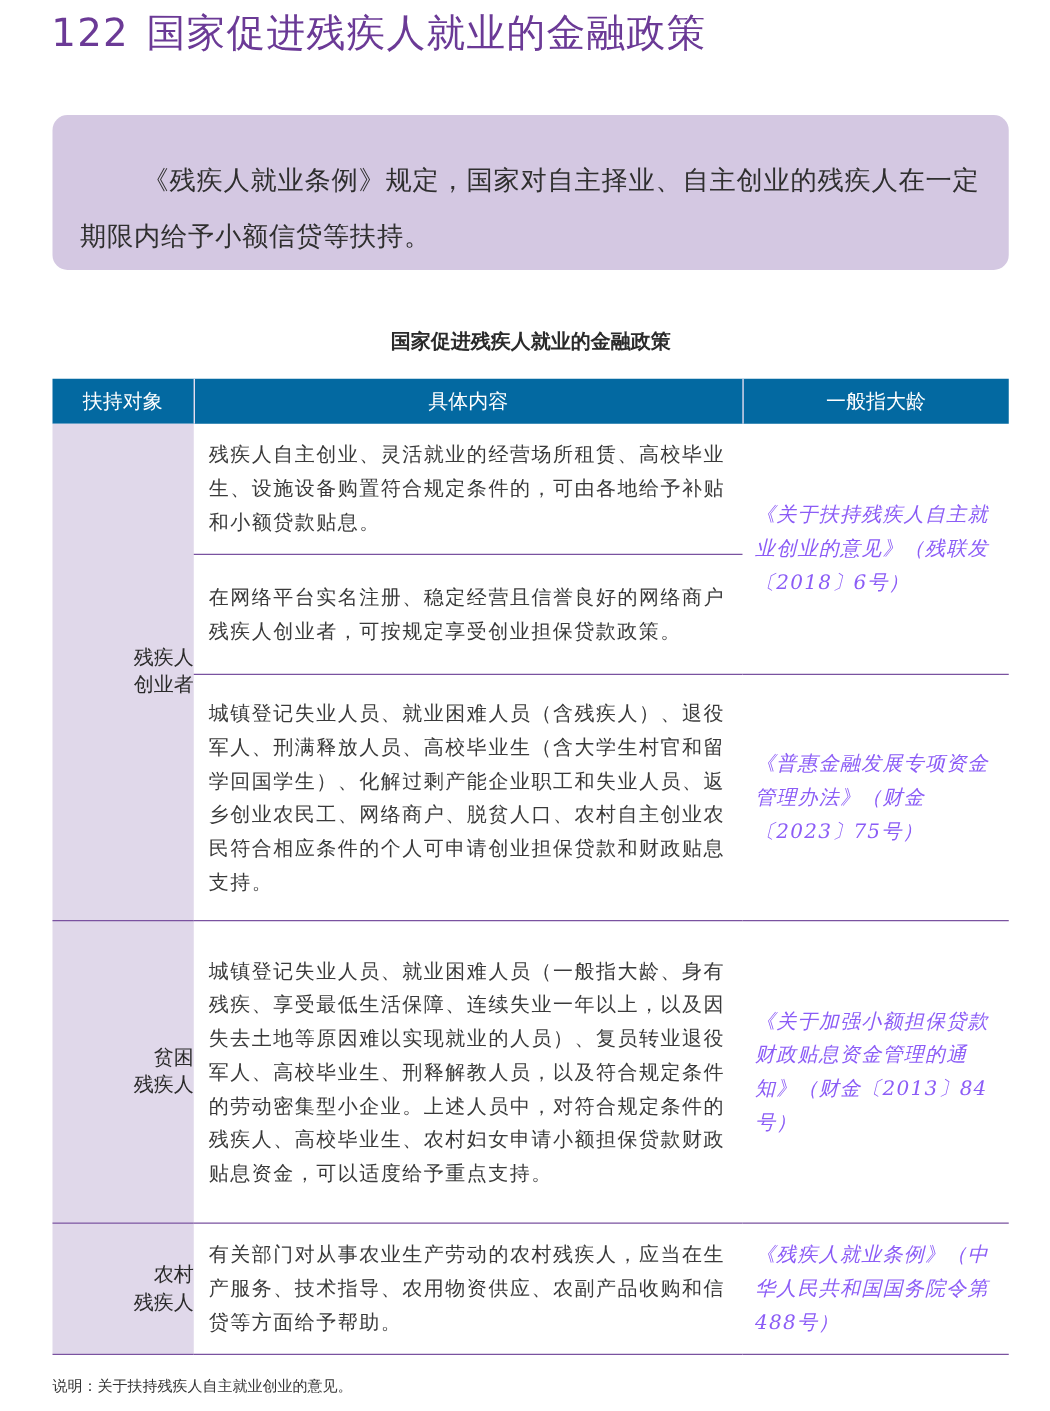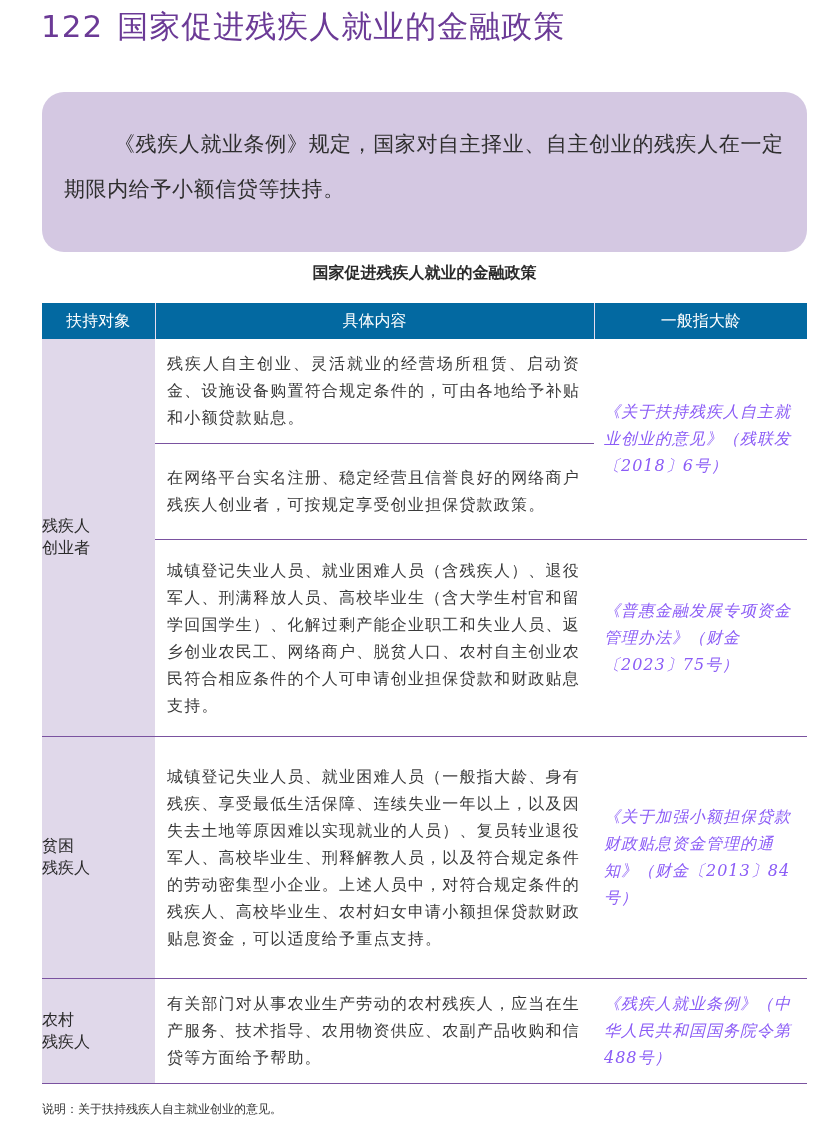--- a/index.html
+++ b/index.html
@@ -7,22 +7,22 @@
       width: 840px; height: 1129px; background: #ffffff; position: relative; overflow: hidden;
       font-family: "DejaVu Sans", "Liberation Sans", sans-serif; color: #2a2a2a;
     }
     .page-title {
       position: absolute; left: 41px; top: 6px; margin: 0;
       font-size: 31px; font-weight: normal; color: #6b3a96; letter-spacing: 1px;
       font-family: "DejaVu Sans", sans-serif; white-space: nowrap;
     }
     .page-title .num { margin-right: 14px; }
     .intro-box {
-      position: absolute; left: 42px; top: 92px; width: 765px; height: 160px;
-      background: #d4c8e2; border-radius: 22px; box-sizing: border-box;
+      position: absolute; left: 42px; top: 92px; width: 765px; height: 124px;
+      background: #d4c8e2; border-radius: 12px; box-sizing: border-box;
       padding: 30px 22px 0 22px;
     }
     .intro-box p {
       margin: 0; font-size: 21px; line-height: 45px; color: #2f2f2f; text-indent: 50px;
       font-family: "DejaVu Sans", sans-serif; letter-spacing: 0.6px;
     }
     .table-caption {
       position: absolute; left: 42px; top: 263px; width: 765px; text-align: center;
       font-size: 16px; font-weight: bold; color: #2a2a2a; font-family: "DejaVu Sans", sans-serif;
     }
@@ -34,21 +34,21 @@
       background: #0369a1; color: #ffffff; font-weight: normal; font-size: 16px;
       height: 36px; padding: 0; border-left: 1px solid #e6dcef;
       font-family: "DejaVu Sans", sans-serif;
     }
     .policy-table th:first-child { border-left: none; }
     .policy-table td {
       vertical-align: middle; padding: 0; border-bottom: 1.5px solid #7a52a0;
       font-family: "DejaVu Serif", "Liberation Serif", serif;
     }
     .policy-table td.target {
-      background: #e0d8ea; text-align: left; font-size: 16px; line-height: 22px;
+      background: #e0d8ea; text-align: right; font-size: 16px; line-height: 22px;
       color: #2a2a2a; font-family: "DejaVu Sans", sans-serif;
     }
     .policy-table td.content {
       font-size: 16px; line-height: 27px; color: #3a3a3a; padding: 6px 14px 6px 12px;
       text-align: justify; letter-spacing: 1.2px;
     }
     .policy-table td.basis {
       font-size: 16px; line-height: 27px; color: #8b5cf6; padding: 0 8px 0 10px;
       letter-spacing: 1px;
       font-style: italic;
@@ -80,21 +80,21 @@
       <th>扶持对象</th>
       <th>具体内容</th>
       <th>一般指大龄</th>
     </tr>
   </thead>
   <tbody>
 
     <tr style="height:104px">
       <td class="target" rowspan="3" style="white-space:pre-line">残疾人
 创业者</td>
-      <td class="content">残疾人自主创业、灵活就业的经营场所租赁、启动资金、设施设备购置符合规定条件的，可由各地给予补贴和小额贷款贴息。</td>
+      <td class="content">残疾人自主创业、灵活就业的经营场所租赁、高校毕业生、设施设备购置符合规定条件的，可由各地给予补贴和小额贷款贴息。</td>
       <td class="basis" rowspan="2">《关于扶持残疾人自主就业创业的意见》（残联发〔2018〕6号）</td>
     </tr>
     <tr style="height:96px">
       <td class="content">在网络平台实名注册、稳定经营且信誉良好的网络商户残疾人创业者，可按规定享受创业担保贷款政策。</td>
     </tr>
     <tr style="height:197px">
       <td class="content">城镇登记失业人员、就业困难人员（含残疾人）、退役军人、刑满释放人员、高校毕业生（含大学生村官和留学回国学生）、化解过剩产能企业职工和失业人员、返乡创业农民工、网络商户、脱贫人口、农村自主创业农民符合相应条件的个人可申请创业担保贷款和财政贴息支持。</td>
       <td class="basis">《普惠金融发展专项资金管理办法》（财金〔2023〕75号）</td>
     </tr>
 

